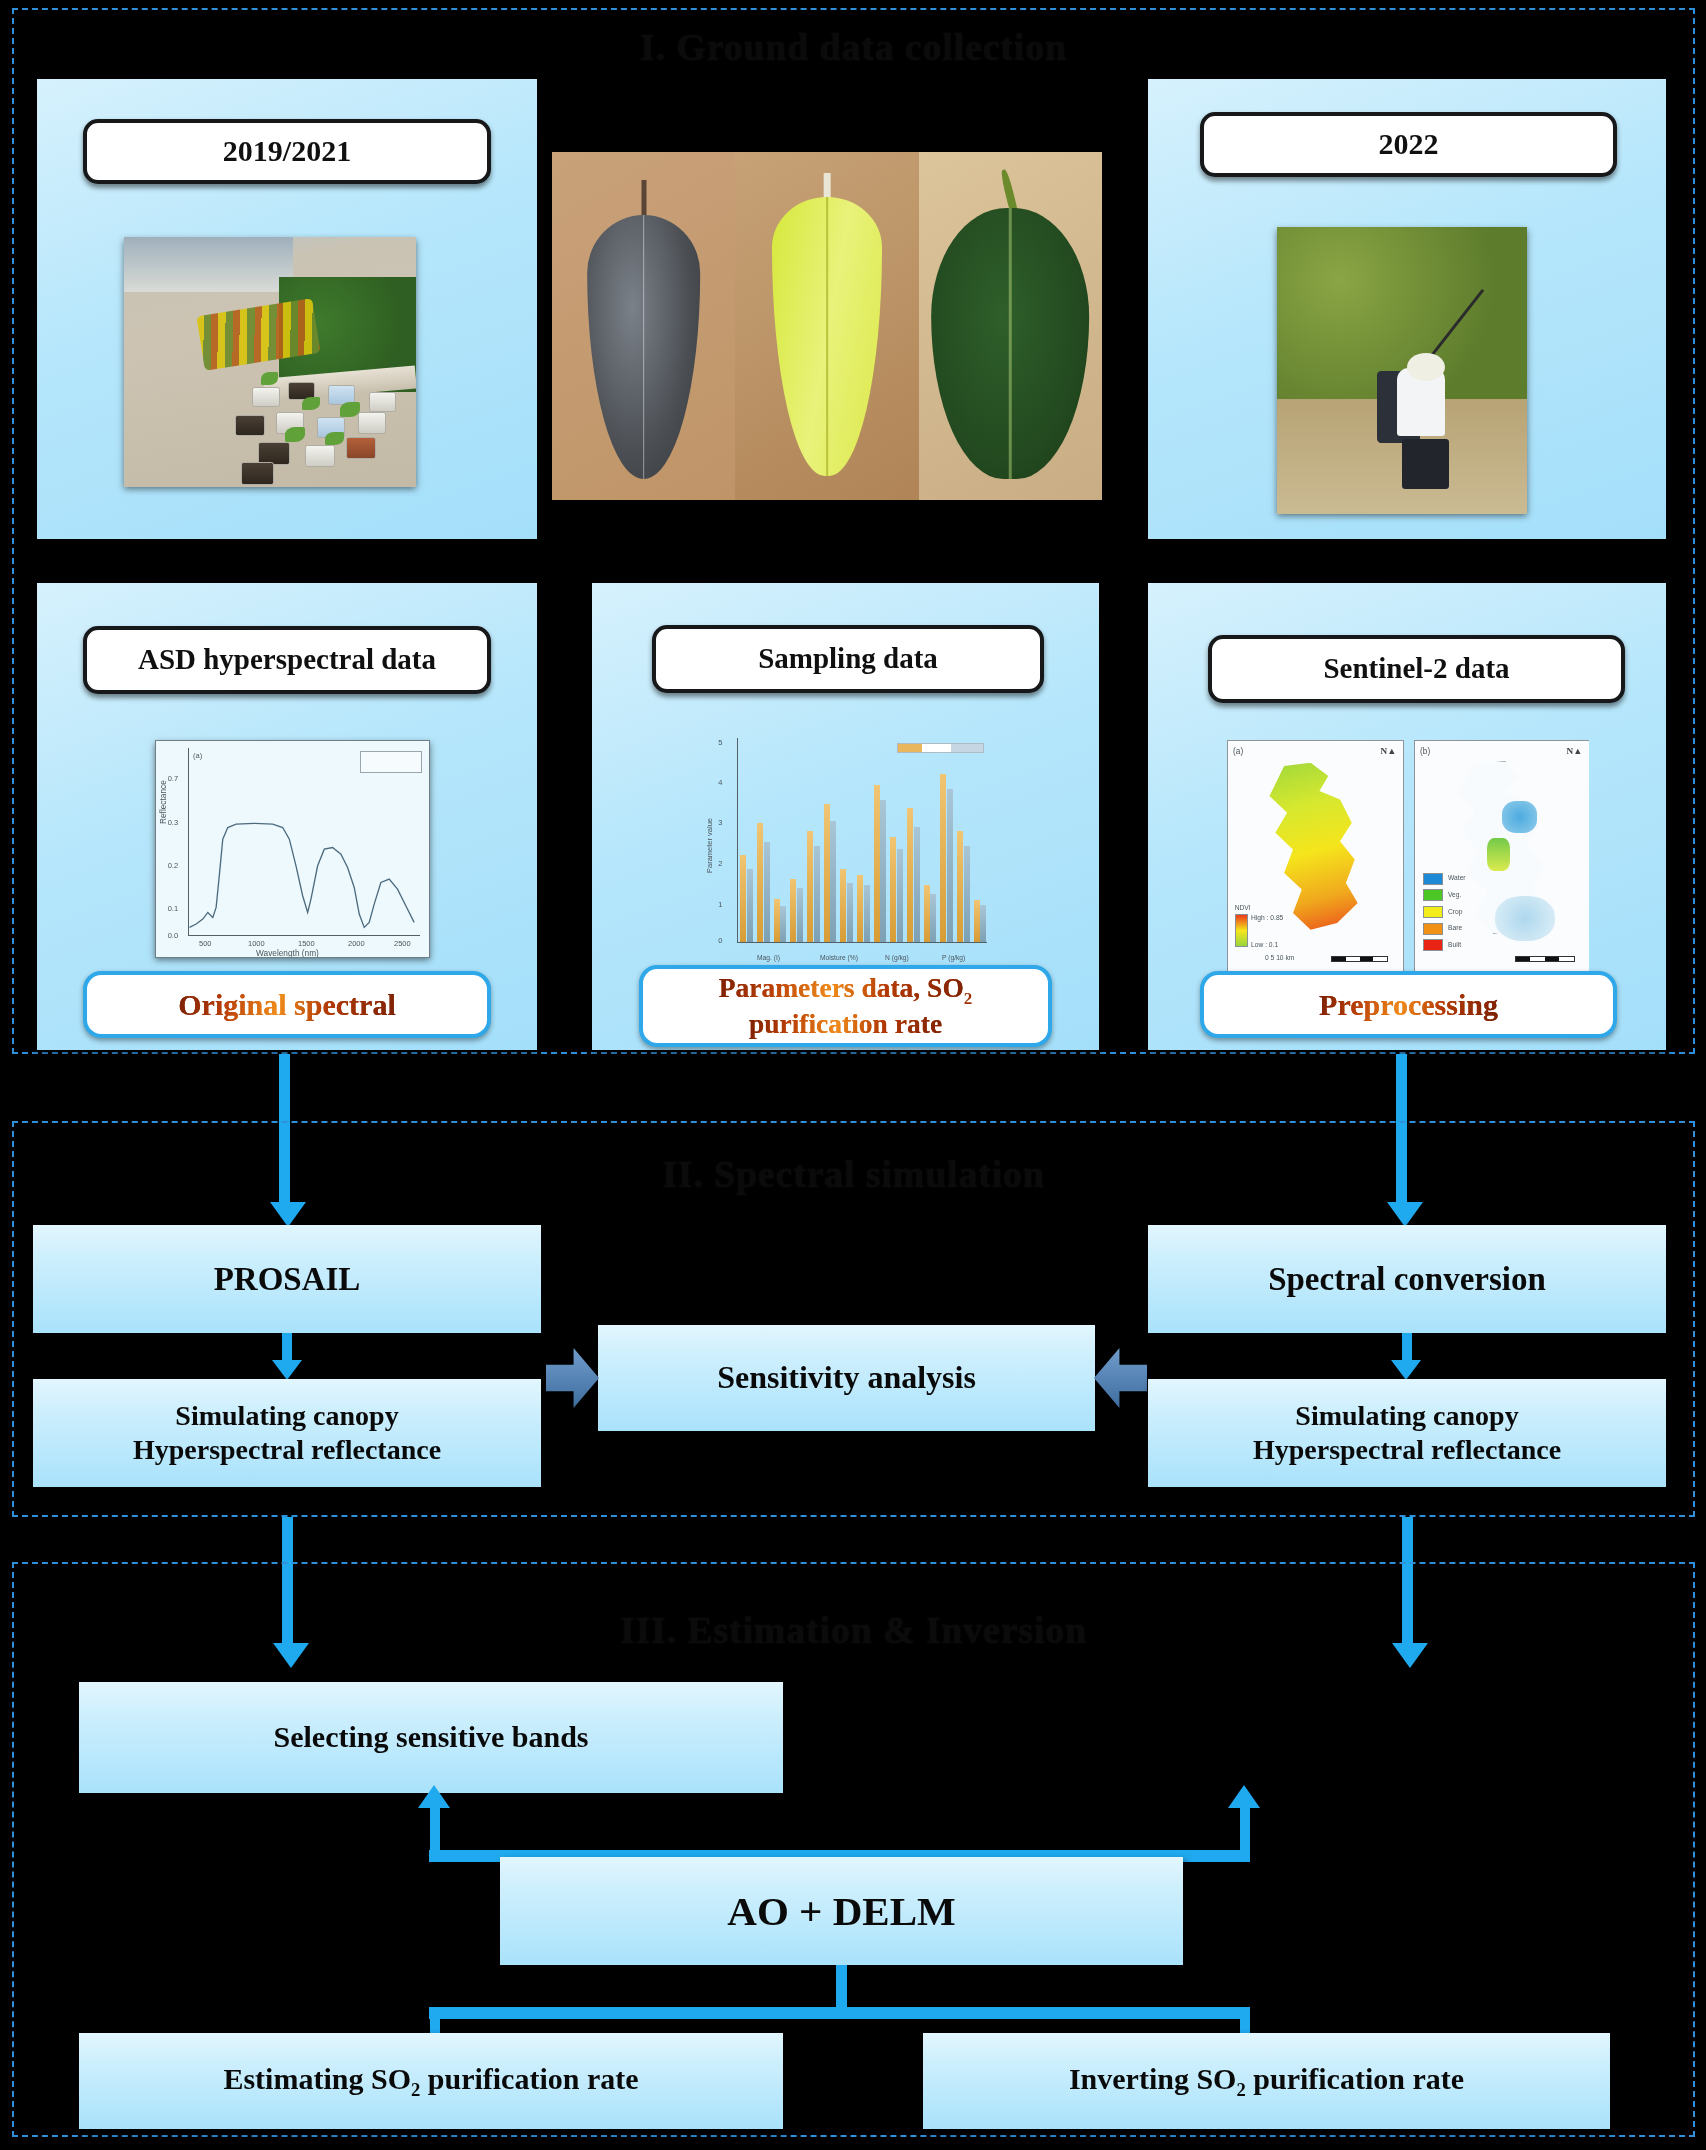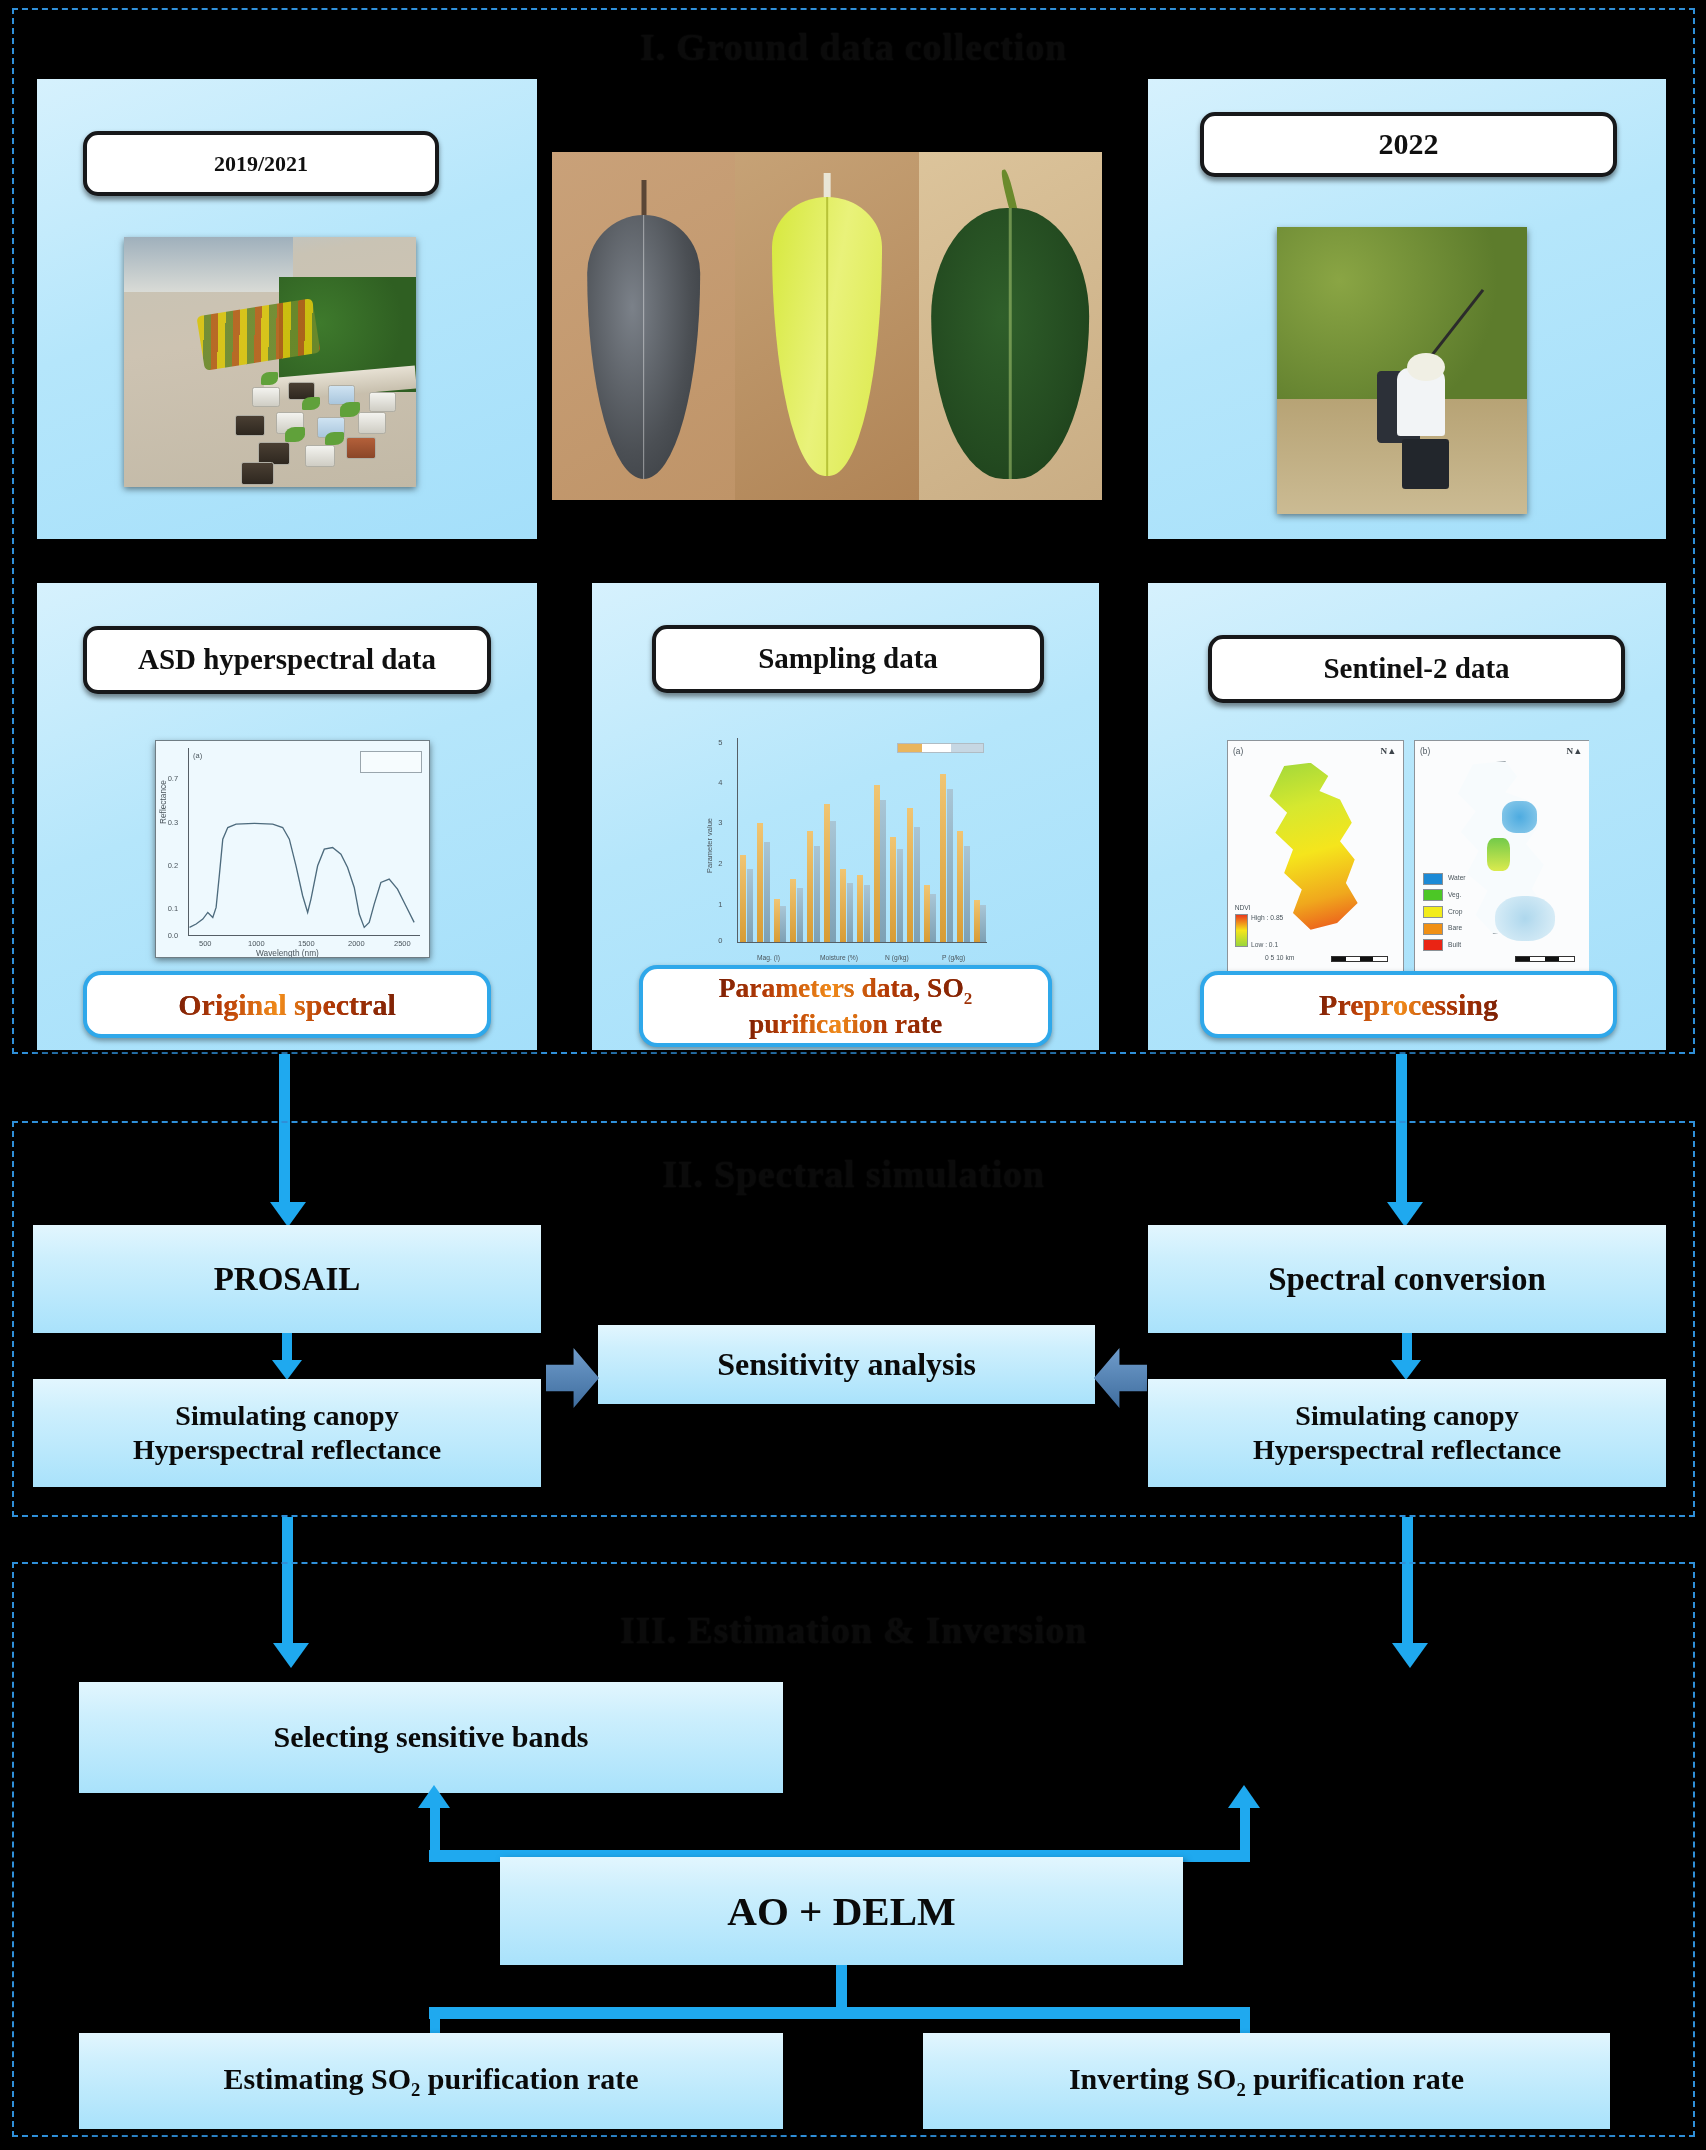--- a/index.html
+++ b/index.html
@@ -190,21 +190,21 @@
 </head>
 <body>
 
 <div class="page">
 
   <div class="section" style="left:11.7px; top:8.3px; width:1683px; height:1046px;">
   </div>
   <div class="section-title" style="top:25px; font-size:38px;">I. Ground data collection</div>
 
   <div class="panel" style="left:37px; top:79px; width:500px; height:460px;">
-    <div class="chip" style="left:46px; top:40px; width:356px; height:65px; font-size:22px;margin-top:12px;">2019/2021</div>
+    <div class="chip" style="left:46px; top:40px; width:408px; height:65px; font-size:30px;">2019/2021</div>
 
     <div class="img greenhouse" style="left:87px; top:158px; width:292px; height:250px;">
       <div class="gh-wall"></div>
       <div class="gh-grass"></div>
       <div class="gh-ledge"></div>
       <div class="gh-flowers"></div>
       <div class="pot" style="left:44%; top:60%; width:28px; height:20px;"></div>
       <div class="pot dark" style="left:56%; top:58%; width:27px; height:18.3px;"></div>
       <div class="pot blue" style="left:70%; top:59%; width:27px; height:20px;"></div>
       <div class="pot" style="left:84%; top:62%; width:27px; height:20px;"></div>
@@ -411,21 +411,21 @@
   <div class="pbox" style="left:33px; top:1225px; width:508px; height:108px; font-size:33px;">PROSAIL</div>
 
   <div class="arrow-v" style="left:282px; top:1333px; width:10px; height:32px;"></div>
   <div class="arrow-head-down" style="left:272px; top:1360px; border-left-width:15px; border-right-width:15px; border-top-width:20px;"></div>
 
   <div class="pbox" style="left:33px; top:1379px; width:508px; height:108px; font-size:28px; flex-direction:column;">
     <span>Simulating canopy</span>
     <span>Hyperspectral reflectance</span>
   </div>
 
-  <div class="pbox" style="left:598px; top:1325px; width:497px; height:79px; font-size:32px;">Sensitivity analysis</div>
+  <div class="pbox" style="left:598px; top:1325px; width:497px; height:106px; font-size:32px;">Sensitivity analysis</div>
 
   <div class="block-arrow-right" style="left:546px; top:1348px; width:53px; height:60px;"></div>
   <div class="block-arrow-left" style="left:1094px; top:1348px; width:53px; height:60px;"></div>
 
   <div class="pbox" style="left:1148px; top:1225px; width:518px; height:108px; font-size:33px;">Spectral conversion</div>
 
   <div class="arrow-v" style="left:1402px; top:1333px; width:10px; height:32px;"></div>
   <div class="arrow-head-down" style="left:1391px; top:1360px; border-left-width:15px; border-right-width:15px; border-top-width:20px;"></div>
 
   <div class="pbox" style="left:1148px; top:1379px; width:518px; height:108px; font-size:28px; flex-direction:column;">

